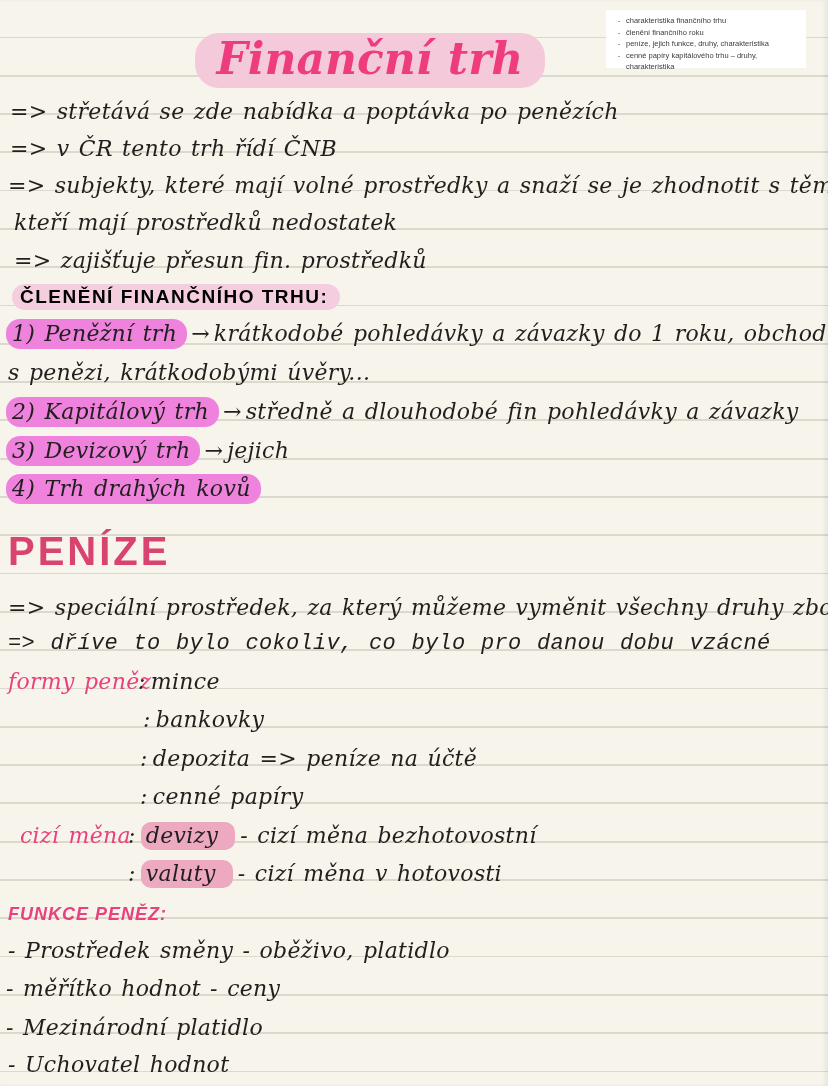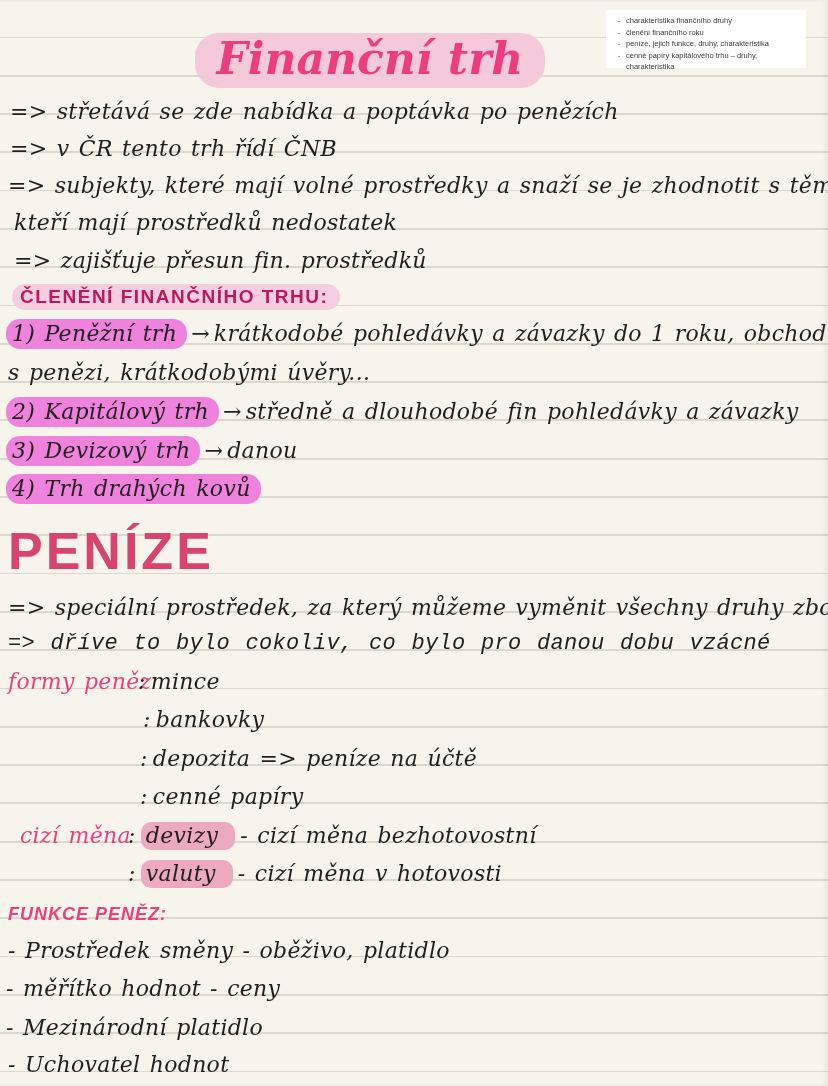--- a/index.html
+++ b/index.html
@@ -60,22 +60,22 @@
     padding: 0px 22px 4px 22px;
     white-space: nowrap;
     margin-top: 12px;
   }
   
   .caps {
     font-family: "Liberation Sans", sans-serif;
     font-weight: bold;
     white-space: nowrap;
   }
-  .h-cleneni { font-size: 19px; letter-spacing: 1.5px; color: #be185d; }
-  .h-penize  { font-size: 52px; letter-spacing: 3px; color: #d8446f; }
+  .h-cleneni { font-size: 19px; letter-spacing: 1.5px; color: #000000; }
+  .h-penize  { font-size: 40px; letter-spacing: 3px; color: #d8446f; }
   .h-funkce  { font-size: 18px; letter-spacing: 1px; color: #e8417e; font-style: italic; }
   
   .agenda {
     position: absolute;
     top: 10px; left: 606px;
     width: 200px; height: 58px;
     background: #ffffff;
     z-index: 5;
     padding: 5px 4px 4px 6px;
     box-sizing: border-box;
@@ -90,21 +90,21 @@
   .agenda-bullet { width: 14px; text-align: center; flex: 0 0 14px; }
 </style>
 </head>
 <body>
 
 <div class="page">
 
   <div class="agenda">
     <div class="agenda-row">
       <span class="agenda-bullet">-</span>
-      <span>charakteristika finančního druhy</span>
+      <span>charakteristika finančního trhu</span>
     </div>
     <div class="agenda-row">
       <span class="agenda-bullet">-</span>
       <span>členění finančního roku</span>
     </div>
     <div class="agenda-row">
       <span class="agenda-bullet">-</span>
       <span>peníze, jejich funkce, druhy, charakteristika</span>
     </div>
     <div class="agenda-row">
@@ -130,21 +130,21 @@
   <div class="line" style="top:319px; left:6px;">
     <span class="hand hl-magenta">1) Peněžní trh</span><span class="hand arrow">→</span><span class="hand">krátkodobé pohledávky a závazky do 1 roku, obchoduje se</span>
   </div>
   <div class="line hand" style="top:358px; left:8px;">s penězi, krátkodobými úvěry...</div>
 
   <div class="line" style="top:397px; left:6px;">
     <span class="hand hl-magenta">2) Kapitálový trh</span><span class="hand arrow">→</span><span class="hand">středně a dlouhodobé fin pohledávky a závazky</span>
   </div>
 
   <div class="line" style="top:436px; left:6px;">
-    <span class="hand hl-magenta">3) Devizový trh</span><span class="hand arrow">→</span><span class="hand">danou</span>
+    <span class="hand hl-magenta">3) Devizový trh</span><span class="hand arrow">→</span><span class="hand">jejich</span>
   </div>
 
   <div class="line" style="top:474px; left:6px;">
     <span class="hand hl-magenta">4) Trh drahých kovů</span>
   </div>
 
   <div class="line" style="top:536px; left:8px;">
     <span class="caps h-penize">PENÍZE</span>
   </div>
   <div class="line hand" style="top:593px; left:8px;">=&gt; speciální prostředek, za který můžeme vyměnit všechny druhy zboží</div>

